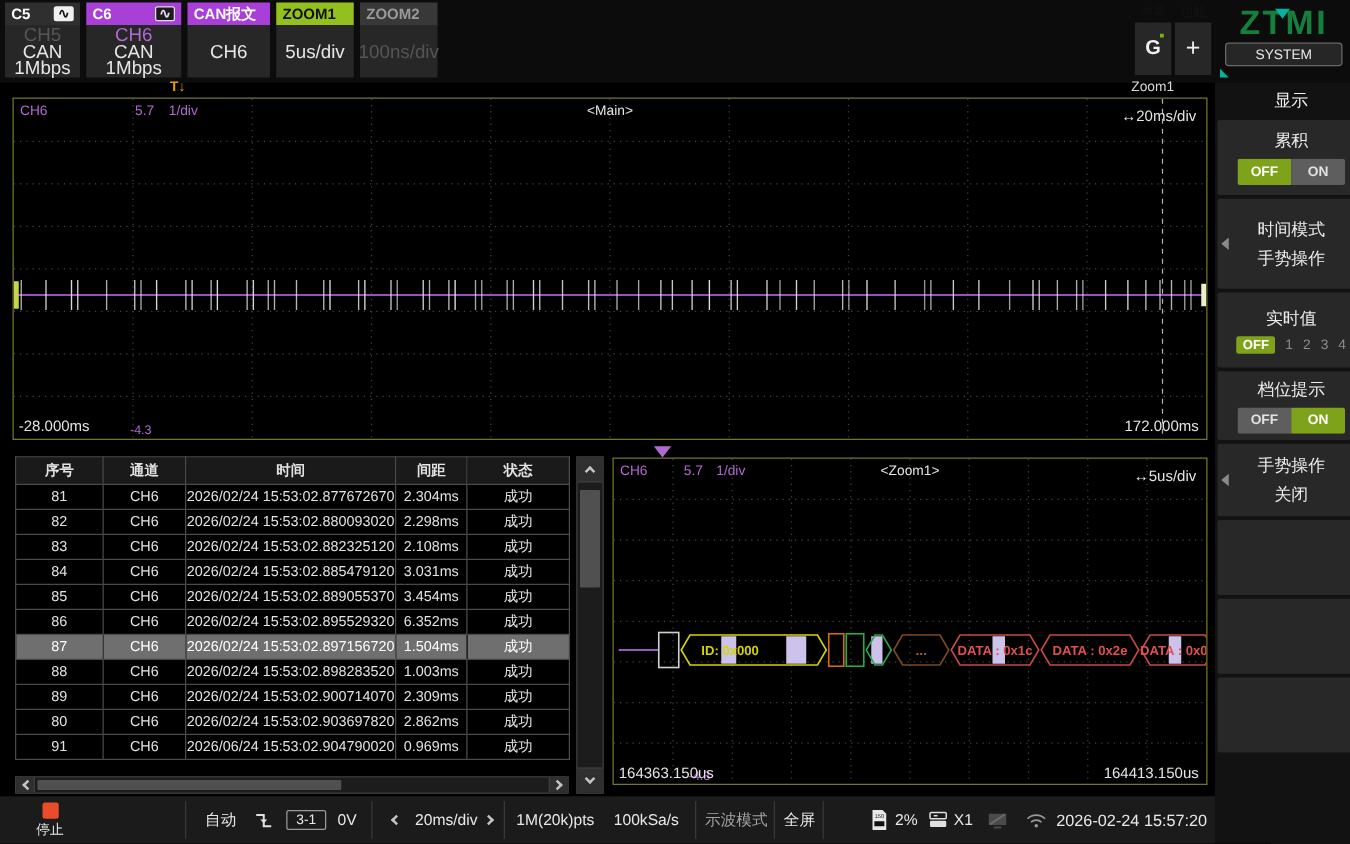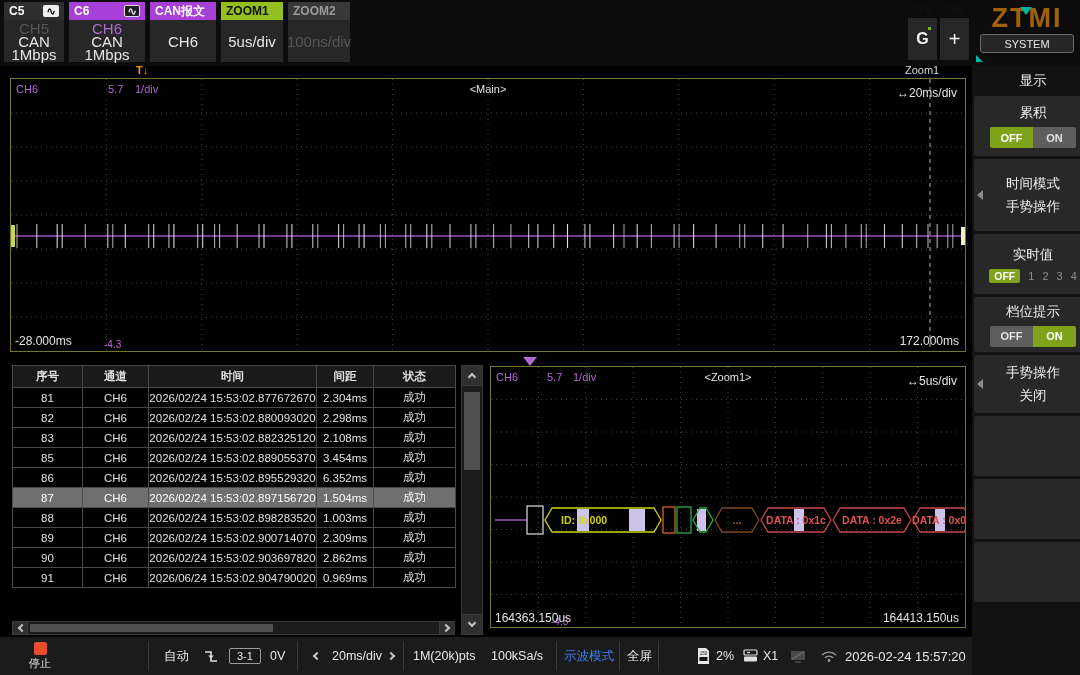--- a/index.html
+++ b/index.html
@@ -18,21 +18,21 @@
 .wave-box { width:16px; height:12px; border-radius:2px; display:flex; align-items:center;
   justify-content:center; font-size:11px; line-height:10px; }
 .wave-light { background:#f0f0f0; color:#111; }
 .wave-dark  { background:#1c1c1c; color:#e8d8f0; border:1px solid #ddd; }
 .mini-tile { position:absolute; top:2px; width:29px; height:58px; display:flex; flex-direction:column; }
 .mini-head { height:16px; font-size:10px; font-weight:bold; color:#111; display:flex;
   align-items:center; justify-content:center; }
 .mini-body { flex:1; background:#272727; display:flex; align-items:center; justify-content:center;
   color:#f0f0f0; font-size:16px; position:relative; }
 #logo-block { position:absolute; left:976px; top:4px; width:102px; height:58px; }
-#logo-text { font-size:27px; font-weight:bold; letter-spacing:2px; color:#a16207; text-align:center;
+#logo-text { font-size:27px; font-weight:bold; letter-spacing:2px; color:#15803d; text-align:center;
   position:relative; line-height:28px; }
 #logo-notch { position:absolute; left:44px; top:3px; width:0; height:0;
   border-left:6px solid transparent; border-right:6px solid transparent; border-top:8px solid #00b5a0; }
 #logo-corner { position:absolute; left:0; bottom:0; width:0; height:0;
   border-left:7px solid #00b5a0; border-top:7px solid transparent; }
 #system-box { margin:2px auto 0; width:94px; height:19px; border:1px solid #6a6a6a; border-radius:3px;
   background:#262626; color:#e8e8e8; font-size:11px; display:flex; align-items:center; justify-content:center; }
 
 
 #sidebar { position:absolute; left:972px; top:66px; width:122px; height:609px; background:#121212;
@@ -359,20 +359,27 @@
             <td>成功</td>
           </tr>
           <tr>
             <td>83</td>
             <td>CH6</td>
             <td>2026/02/24 15:53:02.882325120</td>
             <td>2.108ms</td>
             <td>成功</td>
           </tr>
           <tr>
+            <td>84</td>
+            <td>CH6</td>
+            <td>2026/02/24 15:53:02.885479120</td>
+            <td>3.031ms</td>
+            <td>成功</td>
+          </tr>
+          <tr>
             <td>85</td>
             <td>CH6</td>
             <td>2026/02/24 15:53:02.889055370</td>
             <td>3.454ms</td>
             <td>成功</td>
           </tr>
           <tr>
             <td>86</td>
             <td>CH6</td>
             <td>2026/02/24 15:53:02.895529320</td>
@@ -394,21 +401,21 @@
             <td>成功</td>
           </tr>
           <tr>
             <td>89</td>
             <td>CH6</td>
             <td>2026/02/24 15:53:02.900714070</td>
             <td>2.309ms</td>
             <td>成功</td>
           </tr>
           <tr>
-            <td>90</td>
+            <td>80</td>
             <td>CH6</td>
             <td>2026/02/24 15:53:02.903697820</td>
             <td>2.862ms</td>
             <td>成功</td>
           </tr>
           <tr>
             <td>91</td>
             <td>CH6</td>
             <td>2026/06/24 15:53:02.904790020</td>
             <td>0.969ms</td>
@@ -514,21 +521,21 @@
         <span class="chev left"></span>
       </div>
     <div class="bb" style="left:332px">20ms/div</div>
     <div class="bb" style="left:388px">
         <span class="chev right"></span>
       </div>
     <div class="vsep" style="left:403px"></div>
     <div class="bb" style="left:413px">1M(20k)pts</div>
     <div class="bb" style="left:491px">100kSa/s</div>
     <div class="vsep" style="left:556px"></div>
-    <div class="bb" style="left:564px; color:#3b82f6">示波模式</div>
+    <div class="bb" style="left:564px; color:#a3a3a3">示波模式</div>
     <div class="vsep" style="left:619px"></div>
     <div class="bb" style="left:627px">全屏</div>
     <div class="vsep" style="left:658px"></div>
 
     <div class="bb bb-icon" style="left:696px">
       <svg width="15" height="18" viewBox="0 0 15 18">
           <path d="M2,1 h8 l3,3 v13 h-11 z" fill="#e8e8e8"></path>
           <text x="7.5" y="7.5" font-size="4.5" fill="#111" text-anchor="middle" font-family="Liberation Sans,sans-serif">150</text>
           <rect x="3.5" y="10" width="8" height="4" fill="#111"></rect>
         </svg>

